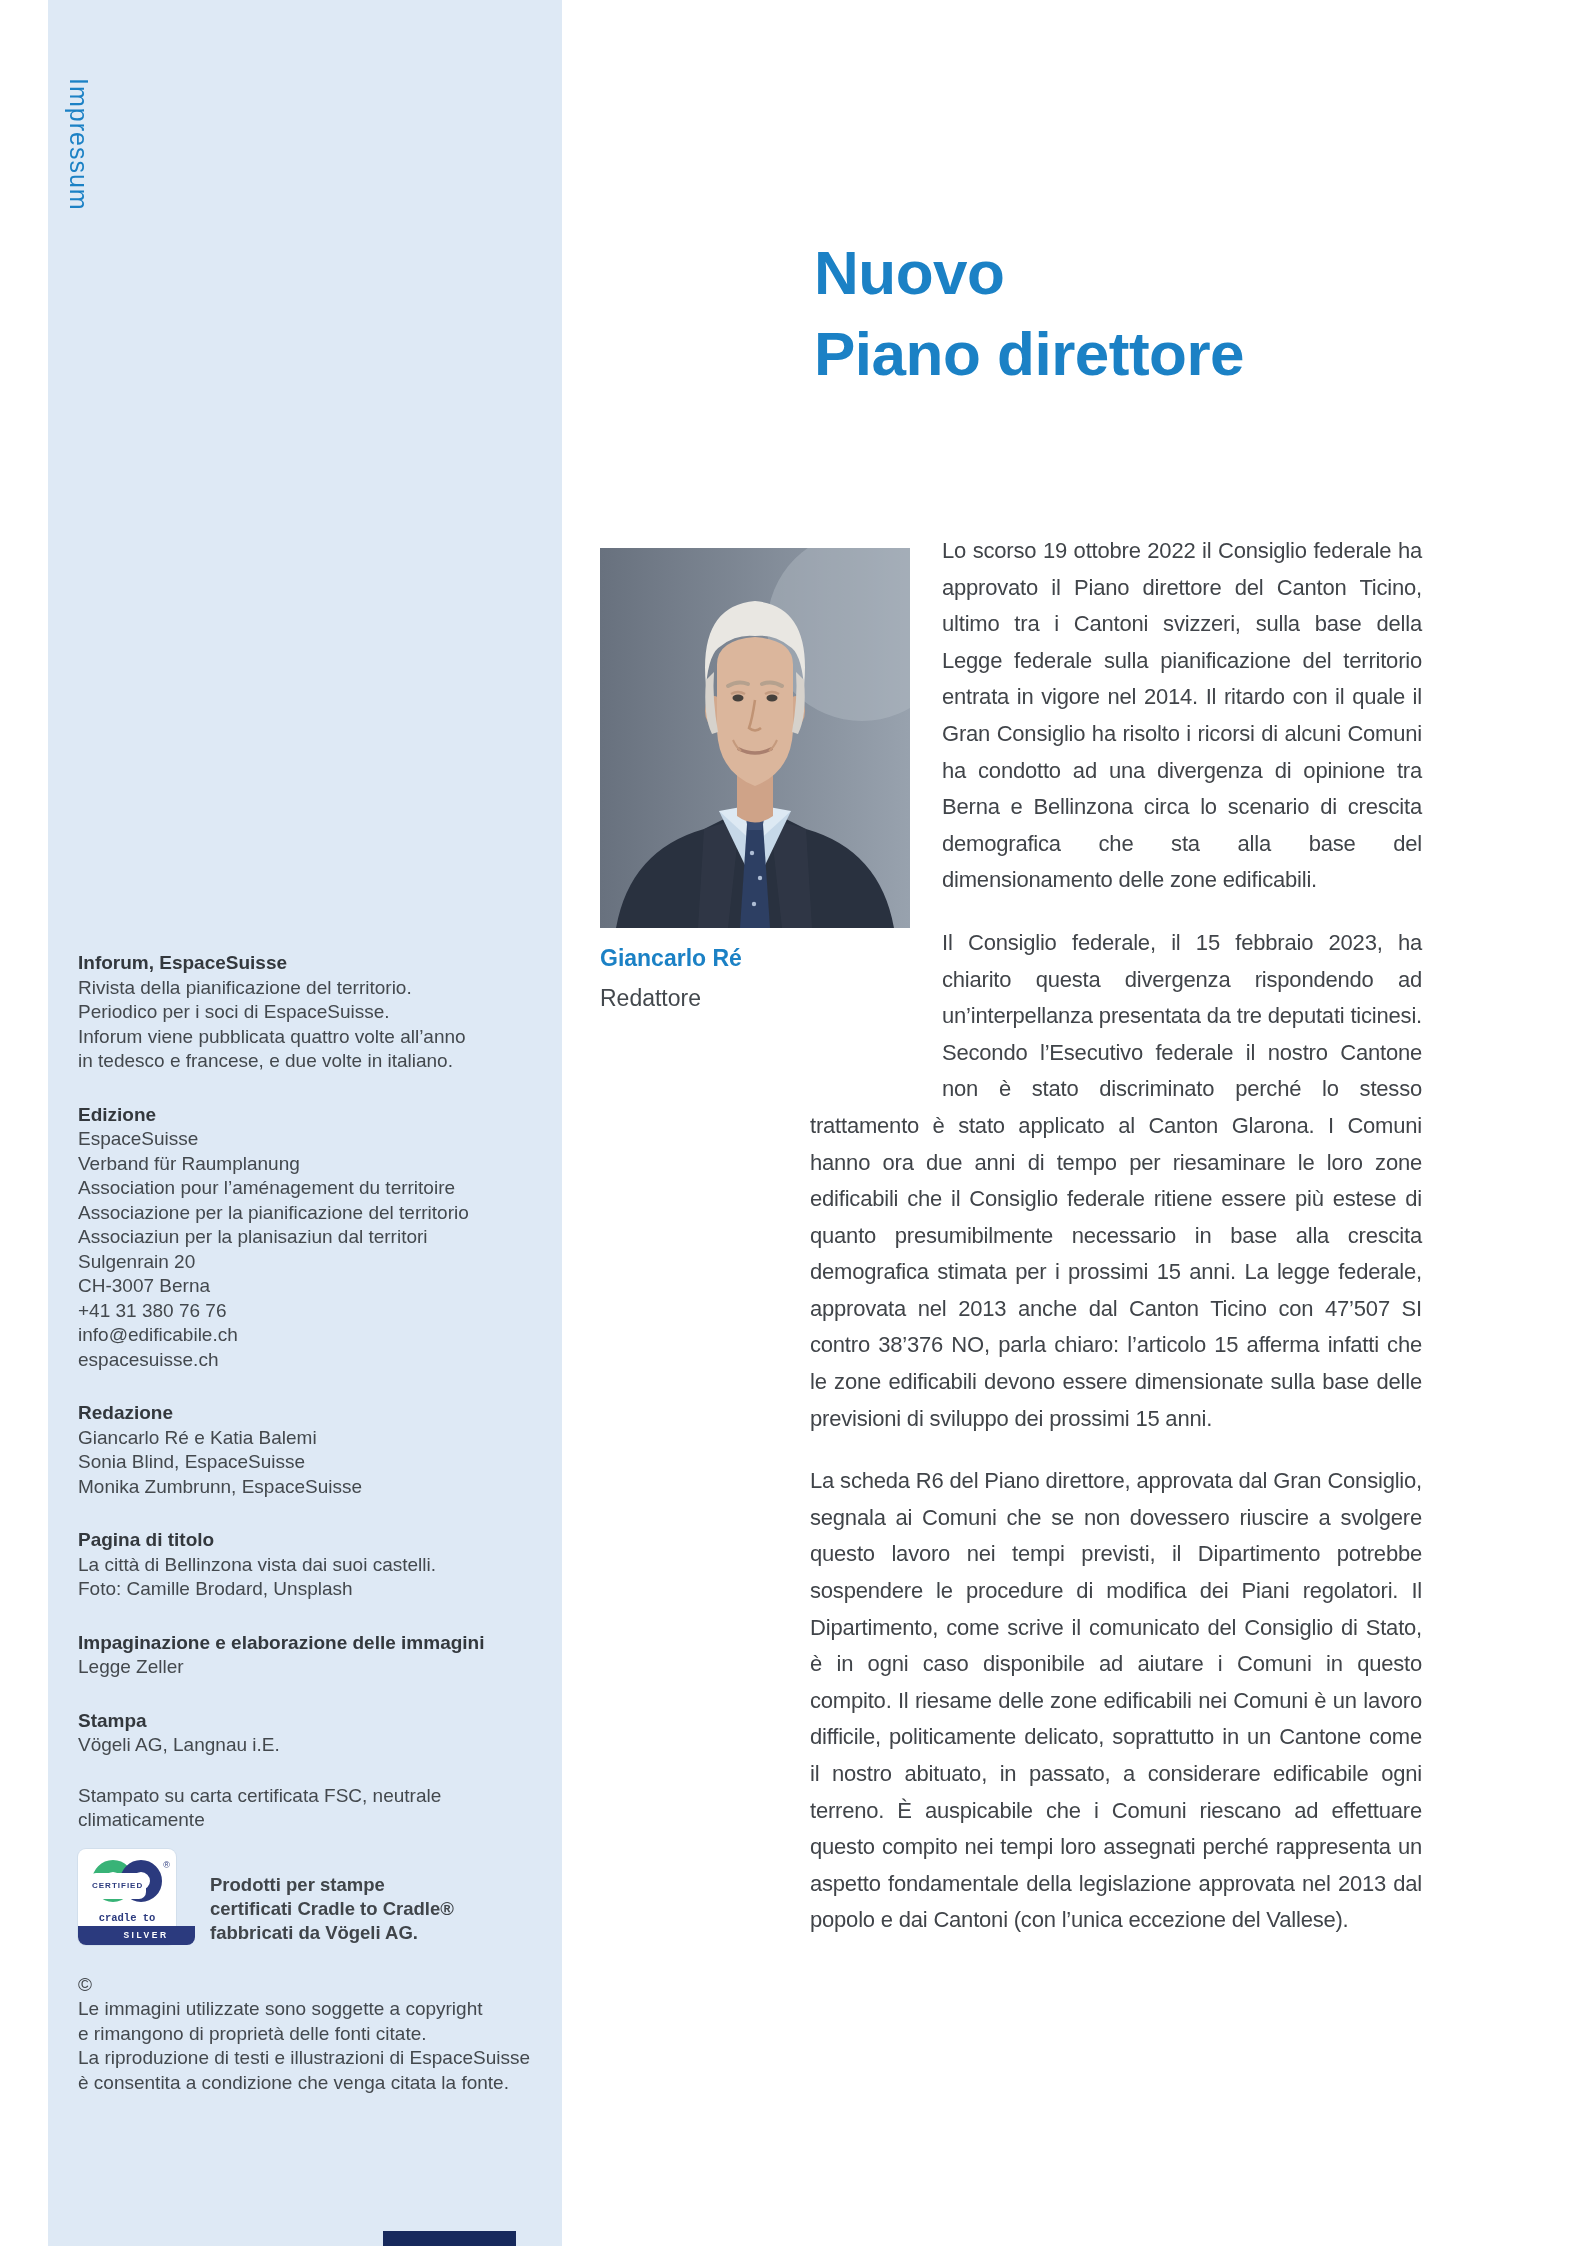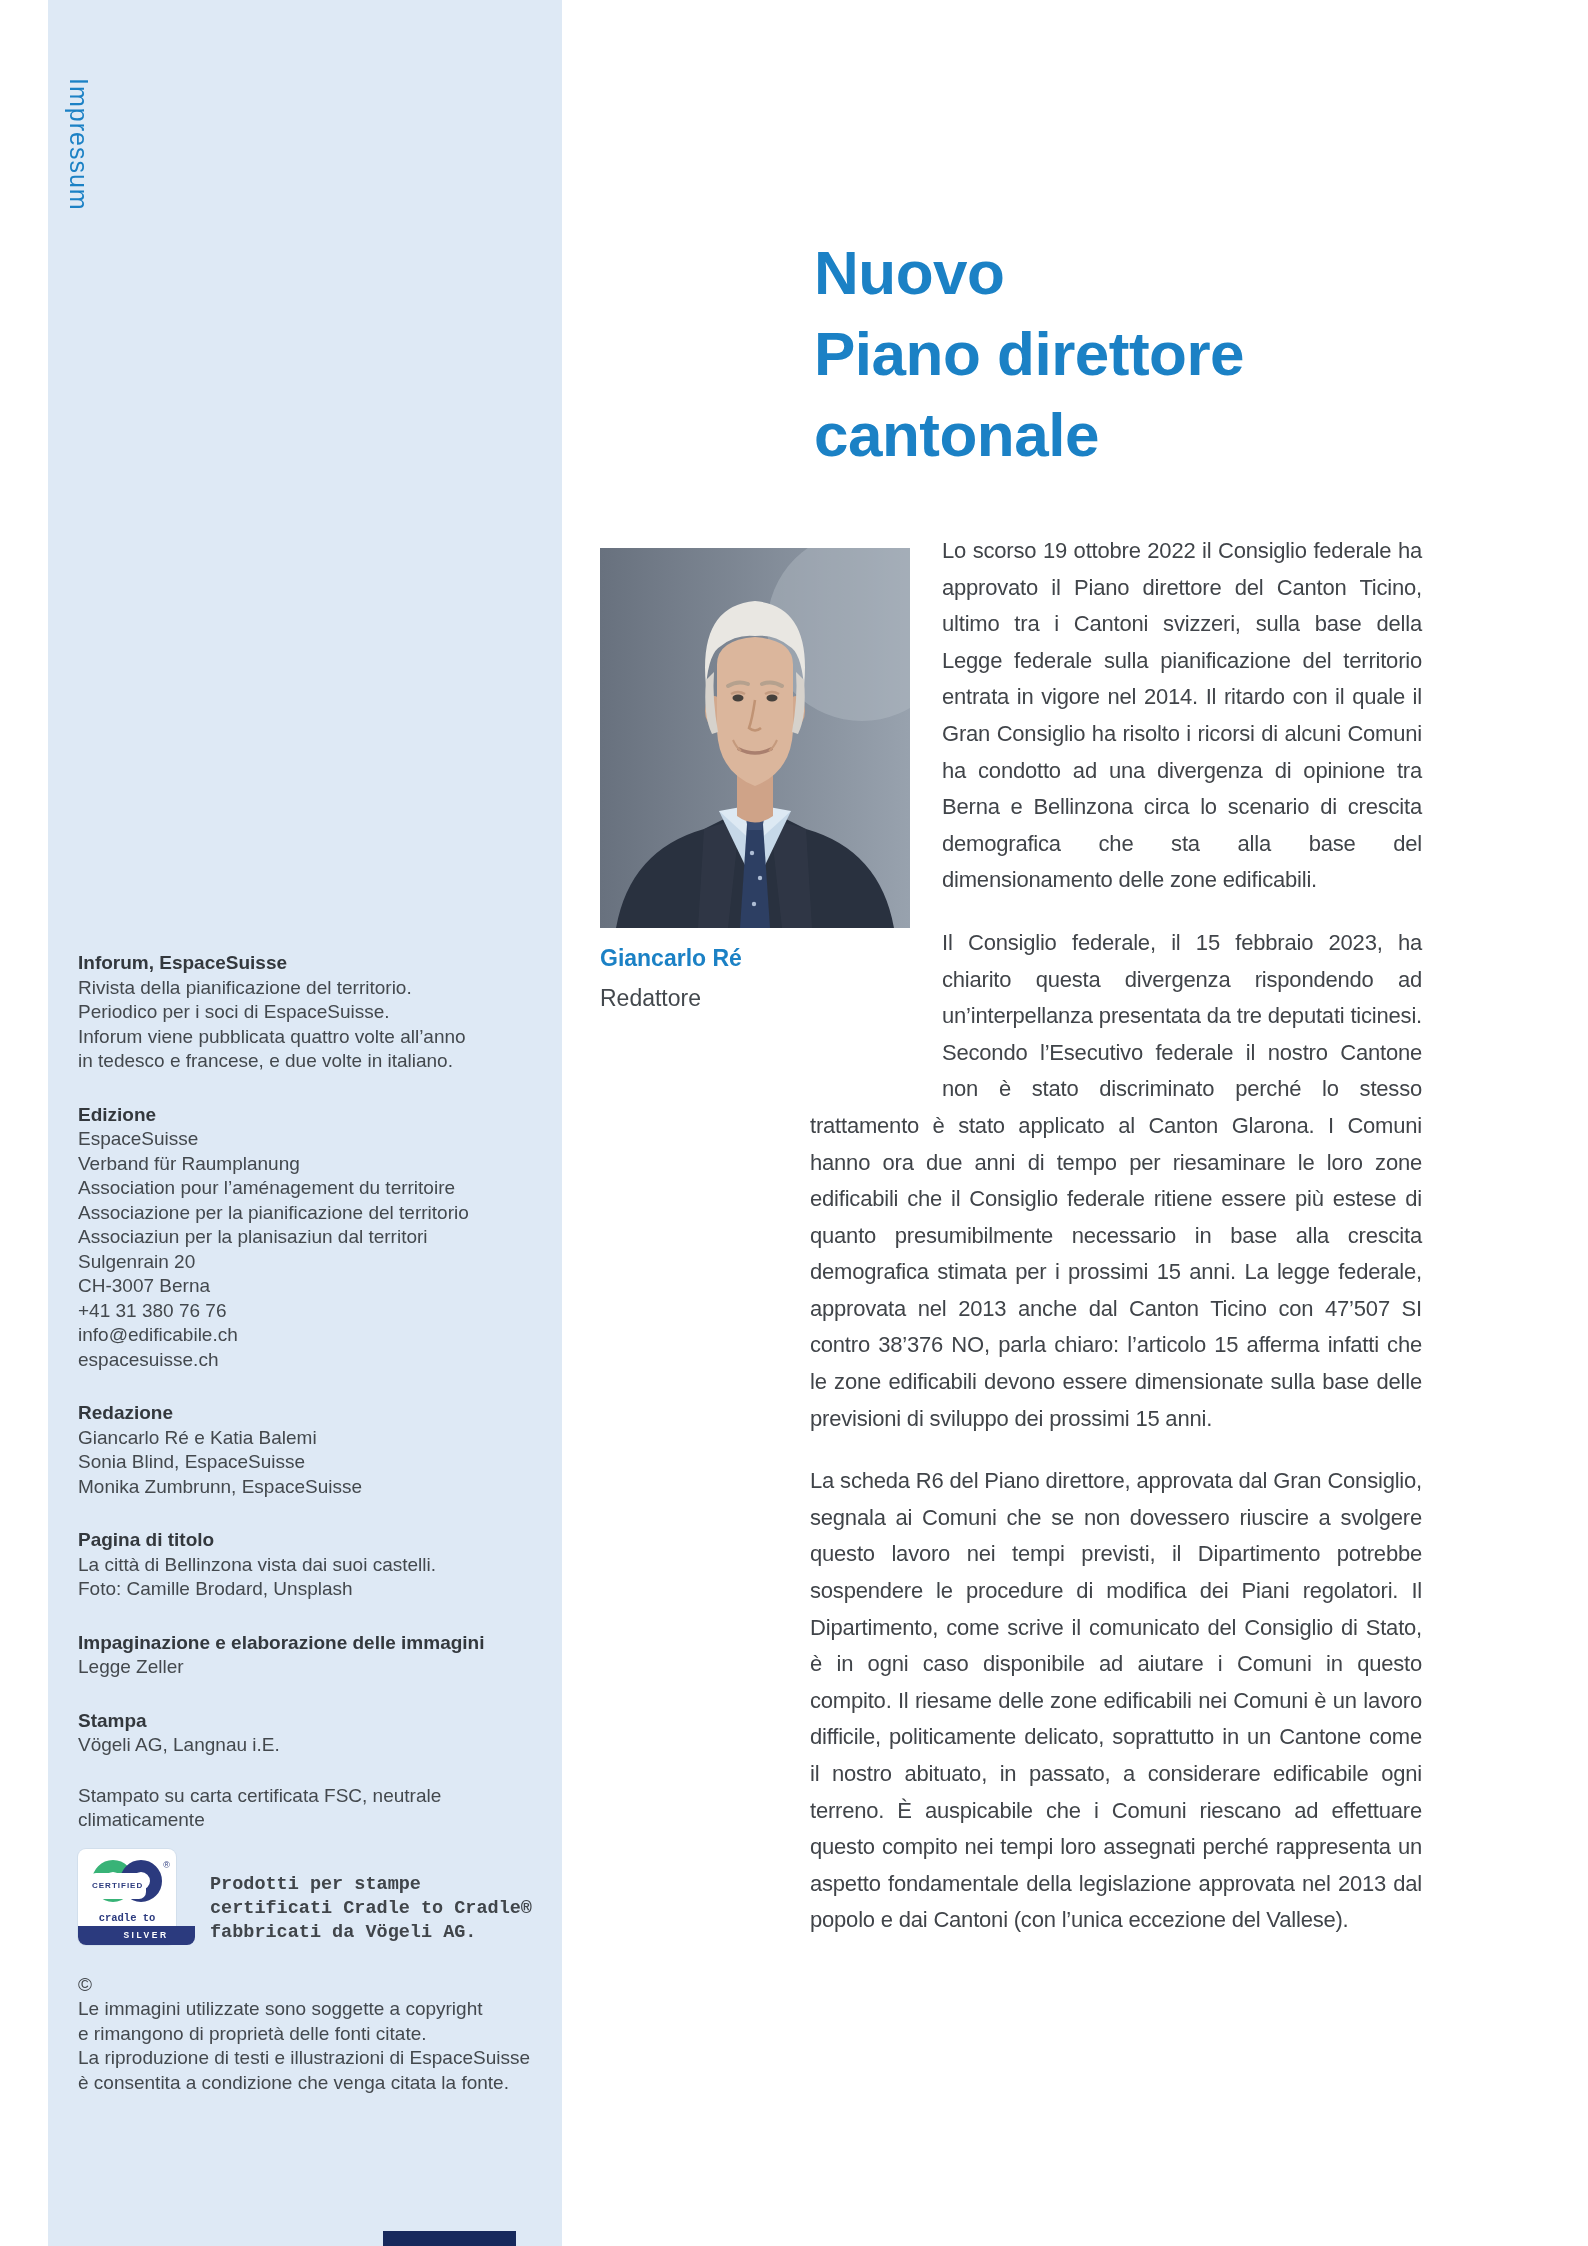--- a/index.html
+++ b/index.html
@@ -33,21 +33,21 @@
   }
   .c2c-word{
     position:absolute; top:57px; left:0; width:100%; text-align:center;
     font-size:10.5px; font-weight:bold; color:#2b3a7e;font-family:Liberation Mono, monospace;
   }
   .c2c-band{
     position:absolute; bottom:0; left:0; width:100%; height:19px; background:#2b3a7e;
     border-radius:0 0 8px 8px; color:#ffffff; font-size:8.5px; font-weight:bold;
     letter-spacing:2.5px; text-align:center; line-height:19px;padding-left:19px;
   }
-  .c2c-note{margin-left:34px; padding-top:24px; font-weight:bold; color:#40454a; font-size:18.5px; line-height:24px;font-family:Liberation Mono, monospace;}
+  .c2c-note{margin-left:34px; padding-top:24px; font-weight:bold; color:#40454a; font-size:18.5px; line-height:24px;}
   .copyright-block{margin-top:28px;}
   
   .title{
     position:absolute; left:814px; top:232px;
     font-size:62px; line-height:81px; font-weight:bold; color:#1b81c5; letter-spacing:-0.5px;
   }
   .photo-block{position:absolute; left:600px; top:548px; width:310px;}
   .photo{display:block; width:310px; height:380px;}
   .author-name{margin-top:17px; font-size:23px; font-weight:bold; color:#1b81c5;}
   .author-role{margin-top:13px; font-size:23px; color:#43484d;}
@@ -141,21 +141,20 @@
           <div>e rimangono di proprietà delle fonti citate.</div>
           <div>La riproduzione di testi e illustrazioni di EspaceSuisse</div>
           <div>è consentita a condizione che venga citata la fonte.</div>
         </div>
     </div>
   </div>
 
   <h1 class="title" style="margin:0;">
       <div>Nuovo</div>
       <div>Piano direttore</div>
-      <div>cantonale</div>
     </h1>
 
   <div class="photo-block">
     <svg class="photo" viewBox="0 0 310 380" preserveAspectRatio="none">
       <defs>
         <linearGradient id="pbg" x1="0" y1="0" x2="1" y2="0">
           <stop offset="0" stop-color="#68717e"></stop>
           <stop offset="1" stop-color="#98a2ae"></stop>
         </linearGradient>
       </defs>

